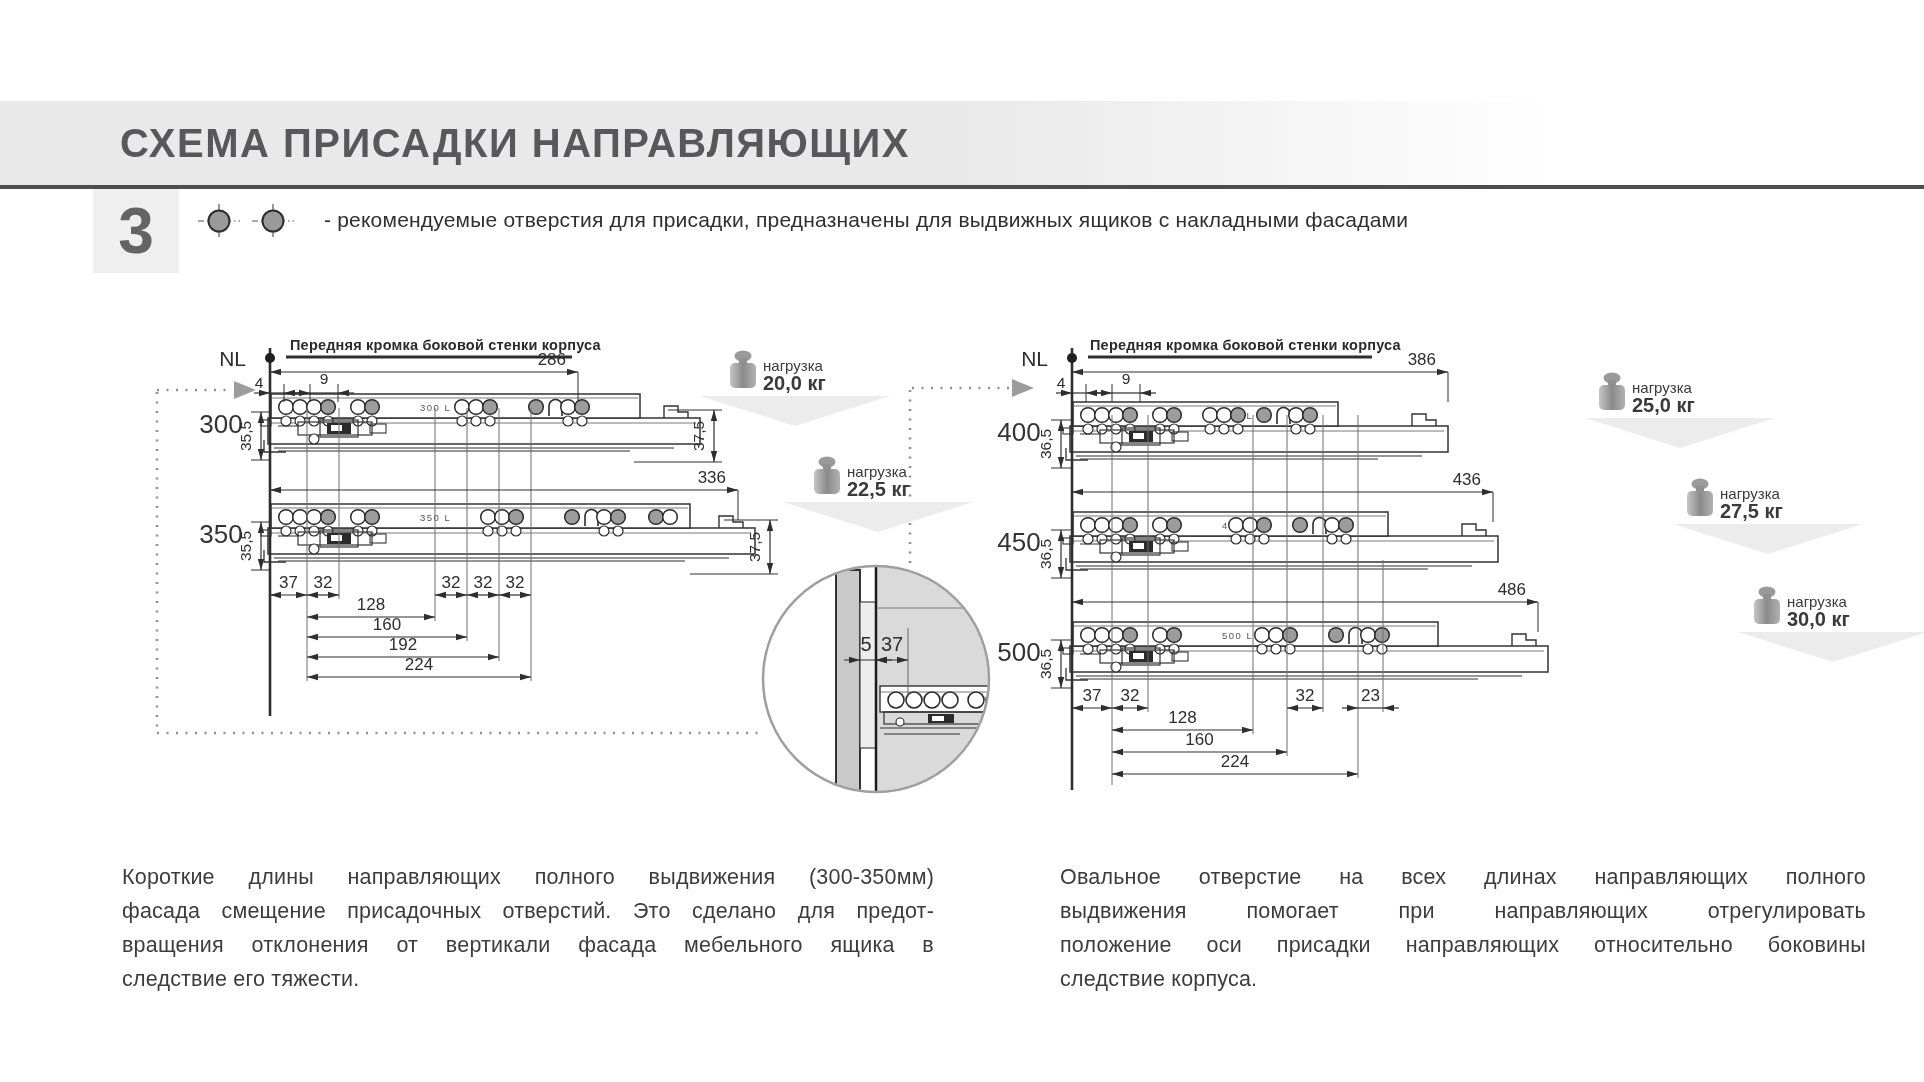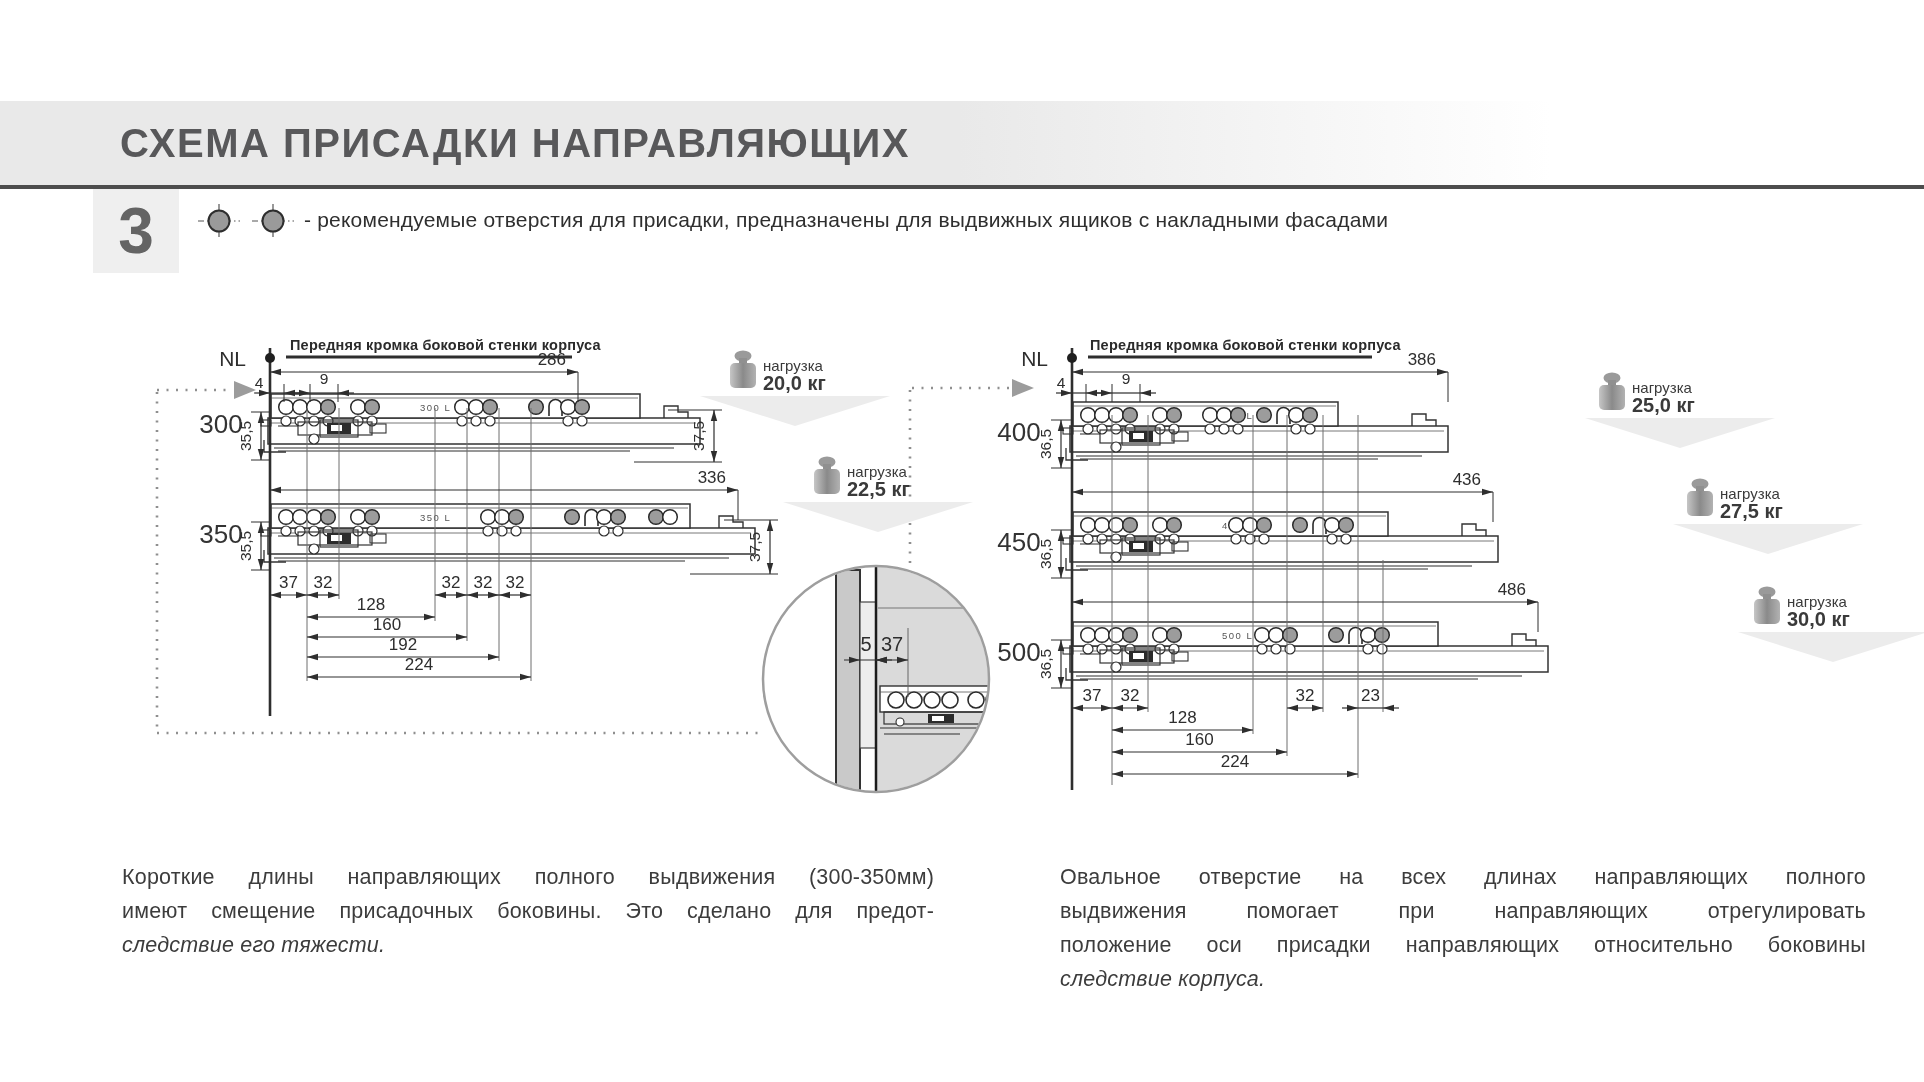--- a/index.html
+++ b/index.html
@@ -8,27 +8,27 @@
   .band{position:absolute;left:0;top:101px;width:1600px;height:84px;
         background:linear-gradient(to right,#e9e9e9 0%,#e9e9e9 60%,rgba(233,233,233,0) 97%);}
   .band-line{position:absolute;left:0;top:185px;width:1924px;height:4px;background:#4d4d4d;}
   .title{position:absolute;left:120px;top:121px;margin:0;font-size:40px;font-weight:bold;
          color:#58585a;letter-spacing:1.5px;white-space:nowrap;}
   .badge{position:absolute;left:93px;top:189px;width:86px;height:84px;background:#efefef;
          display:flex;align-items:center;justify-content:center;
          font-size:64px;font-weight:bold;color:#646464;}
   .legend{position:absolute;left:196px;top:202px;display:flex;align-items:center;}
   .legend svg{display:block;}
-  .ltext{font-size:21px;color:#2f2f2f;margin-left:8px;letter-spacing:0.2px;white-space:nowrap;}
+  .ltext{font-size:21px;color:#2f2f2f;margin-left:28px;letter-spacing:0.2px;white-space:nowrap;}
   #diagram{position:absolute;left:0;top:0;}
   .para{position:absolute;font-size:21.5px;line-height:34px;color:#3c3c3c;letter-spacing:0.2px;}
   .pleft{left:98px;top:860px;width:812px;margin-left:24px;}
   .pright{left:1060px;top:860px;width:806px;}
   .jl{text-align:justify;text-align-last:justify;}
-  .ll{text-align:left;font-style:italic;}
+  .ll{text-align:left;}
   svg text{font-family:"Liberation Sans",sans-serif;}
 </style>
 </head>
 <body>
 
 <div class="page">
   <div class="band"></div>
   <div class="band-line"></div>
   <h1 class="title">СХЕМА ПРИСАДКИ НАПРАВЛЯЮЩИХ</h1>
   <div class="badge">
@@ -554,21 +554,22 @@
           <polygon points="876,660 887,656.8 887,663.2" fill="#2e2e2e"></polygon>
           <polygon points="908,660 897,656.8 897,663.2" fill="#2e2e2e"></polygon>
           <text x="892" y="651" font-size="20" fill="#2e2e2e" text-anchor="middle">37</text>
         </g>
         <circle cx="876" cy="679" r="113" fill="none" stroke="#9e9e9e" stroke-width="2.5"></circle>
       </g>
     </svg>
 
   <div class="para pleft">
     <div class="jl">Короткие длины направляющих полного выдвижения (300-350мм)</div>
-    <div class="jl">имеют смещение присадочных боковины. Это сделано для предот-</div>
+    <div class="jl">фасада смещение присадочных отверстий. Это сделано для предот-</div>
+    <div class="jl">вращения отклонения от вертикали фасада мебельного ящика в</div>
     <div class="ll">следствие его тяжести.</div>
   </div>
   <div class="para pright">
     <div class="jl">Овальное отверстие на всех длинах направляющих полного</div>
     <div class="jl">выдвижения помогает при направляющих отрегулировать</div>
     <div class="jl">положение оси присадки направляющих относительно боковины</div>
     <div class="ll">следствие корпуса.</div>
   </div>
 </div>
 

